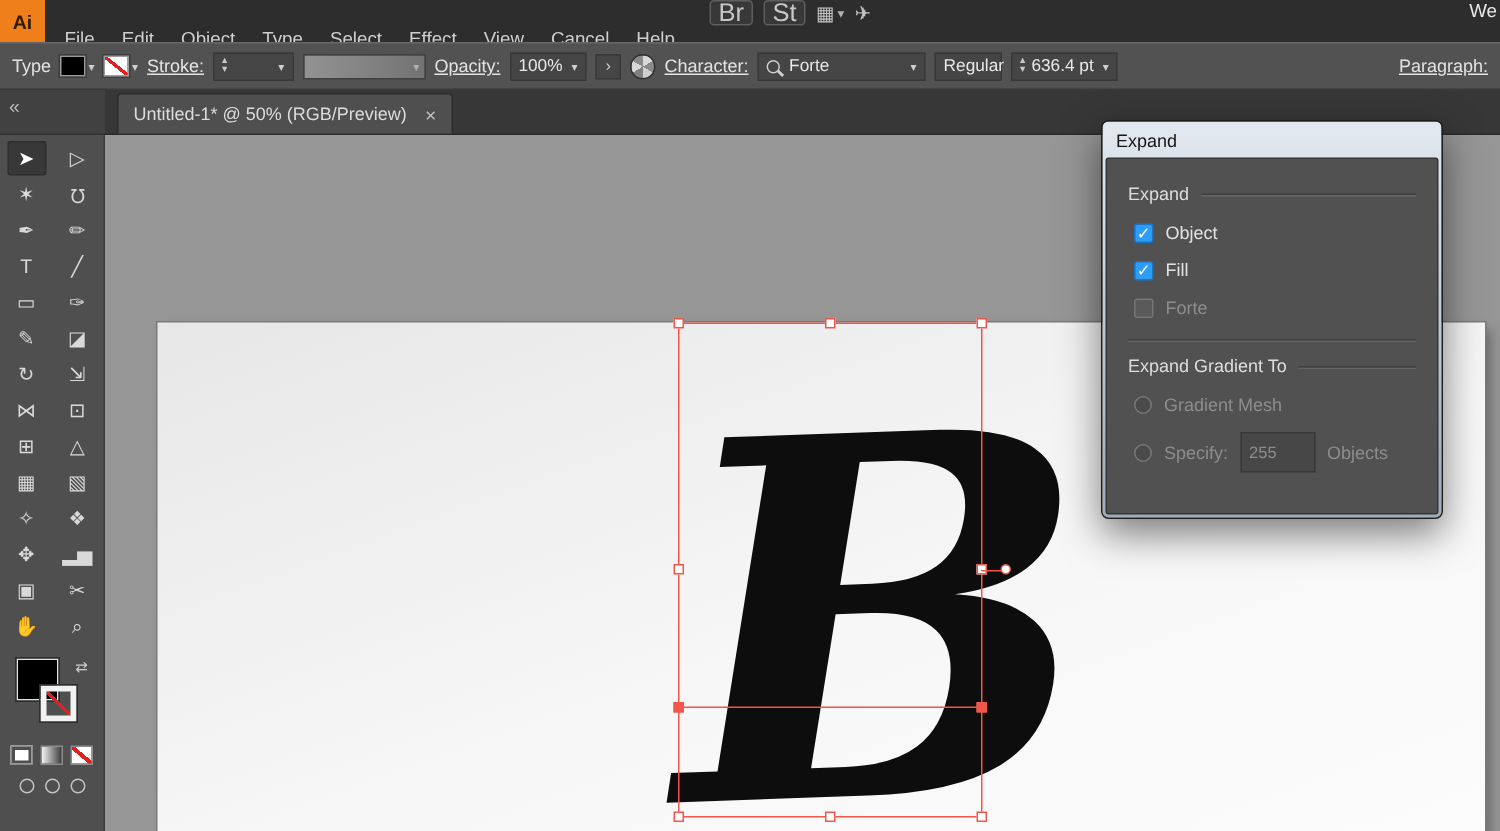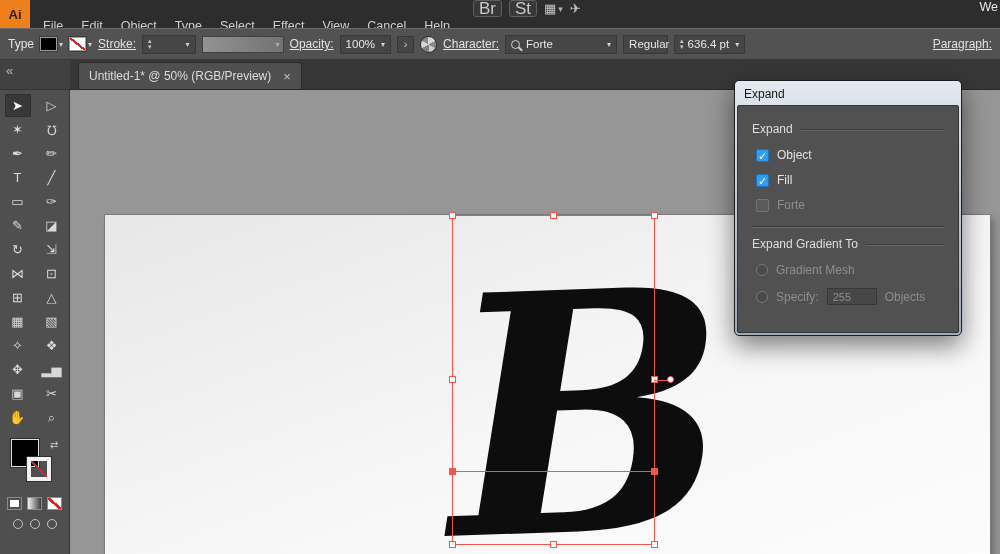--- a/index.html
+++ b/index.html
@@ -171,21 +171,21 @@
   .group-head .rule { flex:1; height:1px; background:#3e3e3e; box-shadow:0 1px 0 #666; }
   .opt-row { display:flex; align-items:center; gap:8px; margin:11px 0 11px 4px; font-size:12px; }
   .opt-row.disabled .opt-label { color:#8d8d8d; }
   .checkbox {
     width:13px; height:13px; border-radius:2px; background:#5a5a5a; border:1px solid #757575;
     color:#fff; font-size:11px; line-height:12px; text-align:center;
   }
   .checkbox.checked { background:var(--accent); border-color:#1f74c0; }
   .radio { width:12px; height:12px; border-radius:50%; background:#4a4a4a; border:1px solid #787878; }
   .spec-field {
-    width:50px; height:17px; background:#474747; border:1px solid #393939;
+    width:50px; height:27px; background:#474747; border:1px solid #393939;
     color:#8d8d8d; font-size:11px; display:flex; align-items:center; padding:0 5px;
   }
   .divider { height:1px; background:#3e3e3e; box-shadow:0 1px 0 #666; margin:14px 0 10px; }
   .btn-row { display:flex; justify-content:center; gap:9px; margin-top:24px; }
   .btn {
     min-width:86px; height:24px; border-radius:13px; background:#414141;
     border:2px solid #e5e5e5; box-shadow:0 0 0 1px #2b2b2b;
     color:#f2f2f2; font-size:12px; display:flex; align-items:center; justify-content:center;
   }
 

